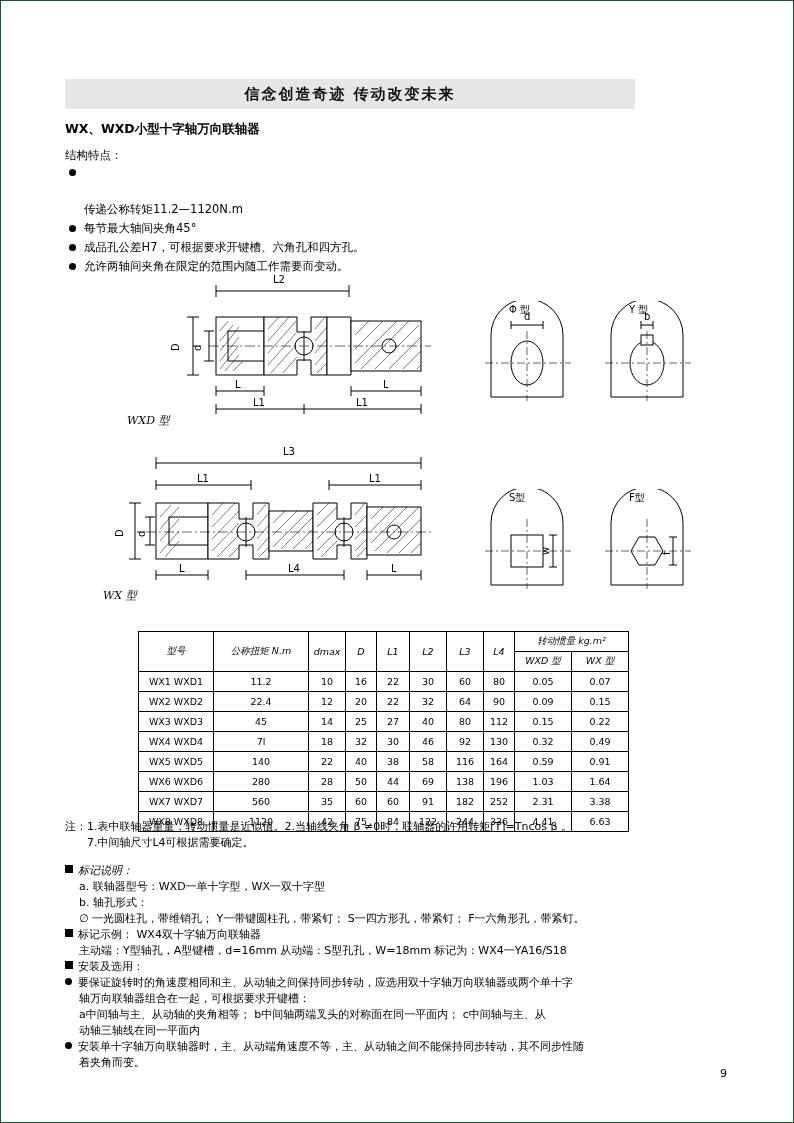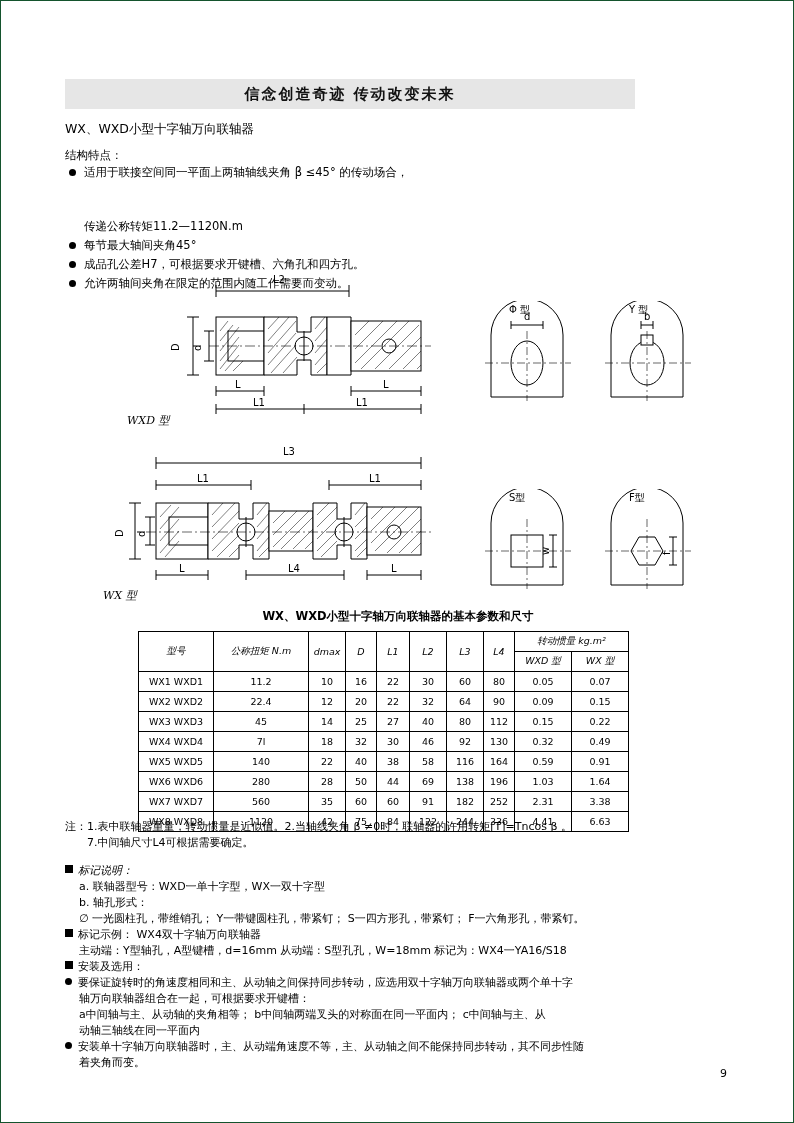--- a/index.html
+++ b/index.html
@@ -18,21 +18,21 @@
   .banner{
     position:absolute;left:64px;top:78px;width:570px;height:30px;
     background:#e6e6e6;
     display:flex;align-items:center;justify-content:center;
   }
   .banner-text{
     font-size:15px;font-weight:bold;letter-spacing:2px;color:#111;
     font-family:"DejaVu Sans","Liberation Sans",sans-serif;
   }
   .title{
-    position:absolute;left:64px;top:120px;font-size:12.5px;font-weight:normal;
+    position:absolute;left:64px;top:120px;font-size:12.5px;font-weight:bold;
   }
   .struct-label{
     position:absolute;left:64px;top:147px;font-size:11.5px;
   }
   .bullets{
     position:absolute;left:68px;top:163px;width:600px;font-size:11.5px;line-height:17px;
   }
   .bullet{display:flex;align-items:flex-start;margin-bottom:2px;}
   .bullet .dot{
     width:7px;height:7px;border-radius:50%;background:#000;flex:0 0 auto;margin:5px 8px 0 0;
@@ -100,21 +100,20 @@
     <span class="banner-text">信念创造奇迹  传动改变未来</span>
   </div>
 
   <div class="title">WX、WXD小型十字轴万向联轴器</div>
   <div class="struct-label">结构特点：</div>
 
   <div class="bullets">
     <div class="bullet">
       <span class="dot"></span>
       <span class="btext">
-        <span>适用于联接空间同一平面上两轴轴线夹角 β ≤45° 的传动场合，</span>
         <span class="line2">传递公称转矩11.2—1120N.m</span>
       </span>
     </div>
     <div class="bullet">
       <span class="dot"></span>
       <span class="btext">每节最大轴间夹角45°</span>
     </div>
     <div class="bullet">
       <span class="dot"></span>
       <span class="btext">成品孔公差H7，可根据要求开键槽、六角孔和四方孔。</span>
@@ -381,21 +380,20 @@
         <line x1="166" y1="30" x2="166" y2="100" stroke-dasharray="8 3 2 3" stroke-width="0.6"></line>
         <line x1="124" y1="62" x2="210" y2="62" stroke-dasharray="8 3 2 3" stroke-width="0.6"></line>
         <line x1="192" y1="48" x2="192" y2="76"></line>
         <line x1="188" y1="48" x2="196" y2="48"></line>
         <line x1="188" y1="76" x2="196" y2="76"></line>
         <text class="lbl" x="189" y="66" fill="#000" stroke="none" transform="rotate(-90,189,66)">f</text>
       </g>
     </svg>
   </div>
 
-  <div class="tbl-title">WX、WXD小型十字轴万向联轴器的基本参数和尺寸</div>
 
   <table class="params">
     <thead>
       <tr>
         <th class="c-model" rowspan="2">型号</th>
         <th class="c-torque" rowspan="2">公称扭矩   N.m</th>
         <th class="c-dmax" rowspan="2">dmax</th>
         <th class="c-D" rowspan="2">D</th>
         <th class="c-L1" rowspan="2">L1</th>
         <th class="c-L2" rowspan="2">L2</th>

